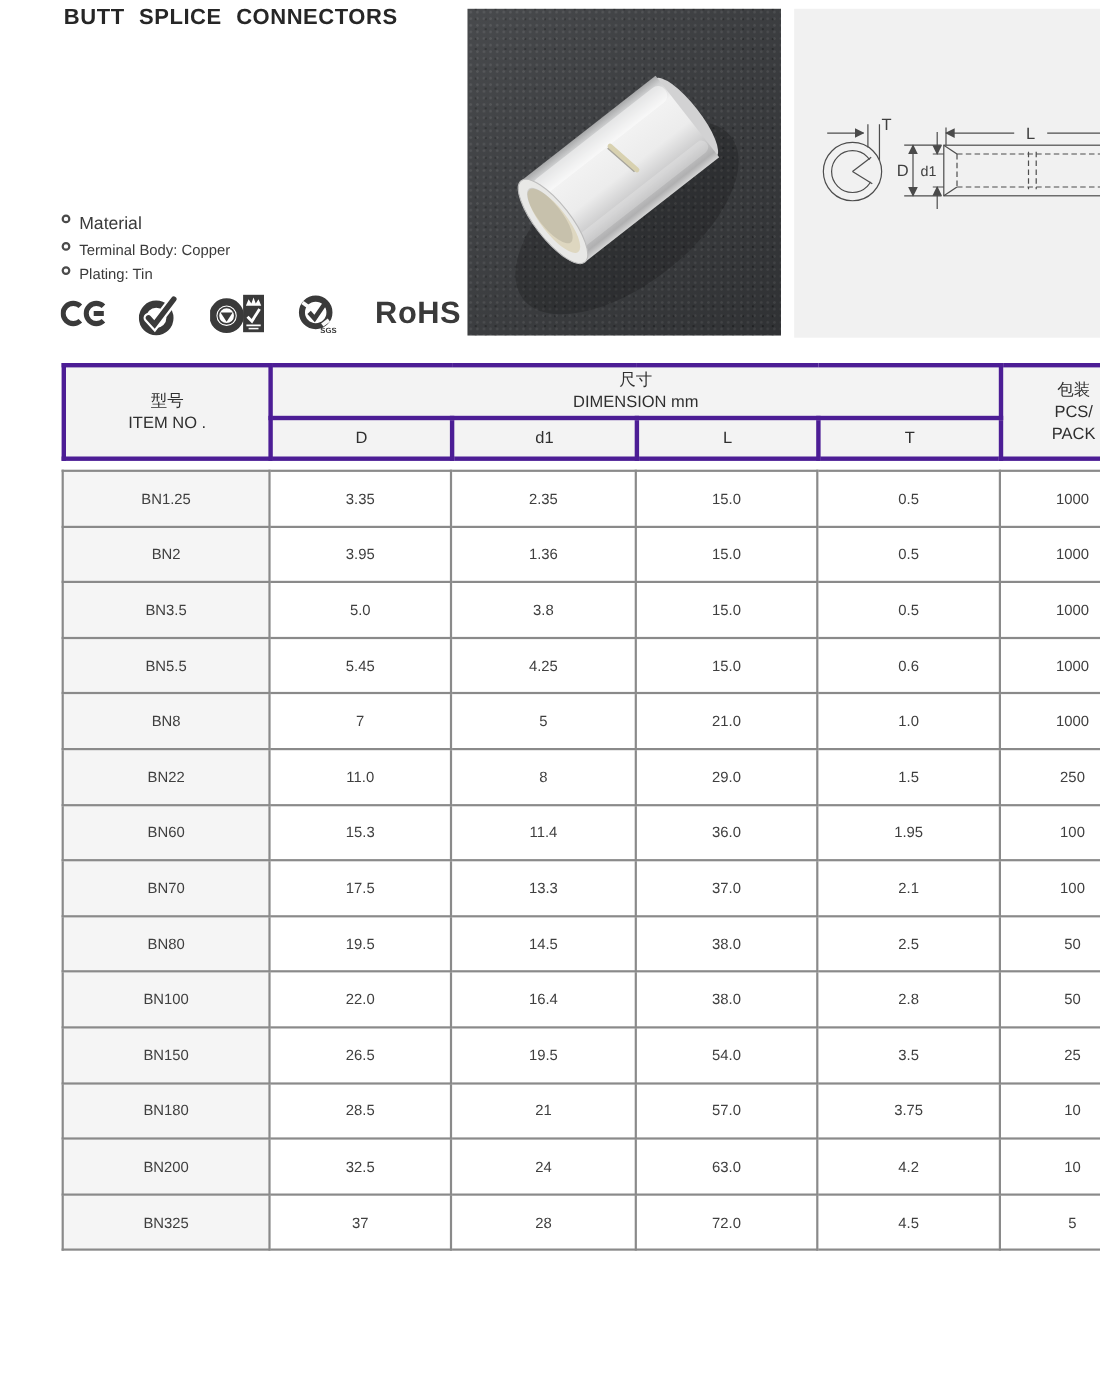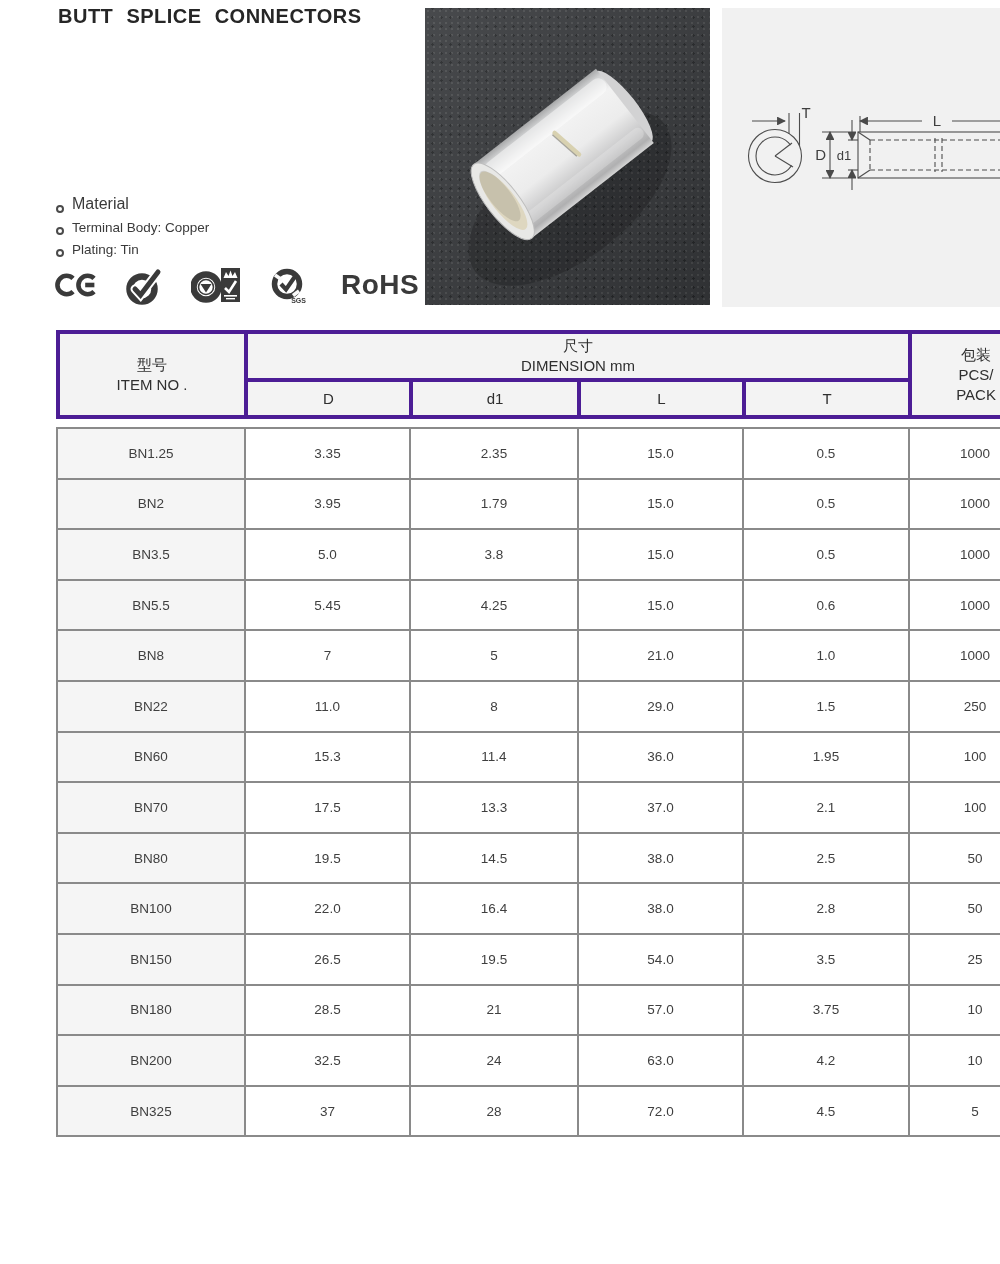--- a/index.html
+++ b/index.html
@@ -15,21 +15,21 @@
            radial-gradient(rgba(255,255,255,.09) 1px,transparent 1.4px),
            radial-gradient(rgba(0,0,0,.32) 1px,transparent 1.4px);
          background-size:100% 100%,6px 6px,9px 9px;
          background-position:0 0,0 0,3px 5px;}
   .photo svg{display:block}
   
   .diagram{position:absolute;left:674px;top:8px;width:320px;height:299px;background:#f1f1f1;}
   .diagram text{fill:#3f3f3f;font-family:"Liberation Sans","DejaVu Sans",sans-serif;}
   
   .material{position:absolute;left:8px;top:195px;}
-  .mat-row{display:flex;align-items:flex-end;margin-bottom:7px;color:#3a3a3a;}
+  .mat-row{display:flex;align-items:flex-start;margin-bottom:7px;color:#3a3a3a;}
   .bullet{width:8px;height:8px;border:2px solid #4a4a4a;border-radius:50%;margin-right:8px;
           flex:0 0 auto;box-sizing:border-box;background:#fff;}
   .mat-heading{font-size:16px;}
   .mat-item{font-size:13.5px;}
   
   .certs{position:absolute;left:7px;top:262px;height:46px;display:flex;align-items:center;gap:29px;}
   .rohs{font-size:28px;font-weight:bold;color:#3a3a3a;letter-spacing:.5px;margin-left:4px;}
   .cert-ic{flex:0 0 auto;}
   
   table{border-collapse:collapse;table-layout:fixed;}
@@ -229,21 +229,21 @@
         <td class="c-item">BN1.25</td>
         <td>3.35</td>
         <td>2.35</td>
         <td>15.0</td>
         <td>0.5</td>
         <td>1000</td>
       </tr>
         <tr>
         <td class="c-item">BN2</td>
         <td>3.95</td>
-        <td>1.79</td>
+        <td>1.36</td>
         <td>15.0</td>
         <td>0.5</td>
         <td>1000</td>
       </tr>
         <tr>
         <td class="c-item">BN3.5</td>
         <td>5.0</td>
         <td>3.8</td>
         <td>15.0</td>
         <td>0.5</td>

